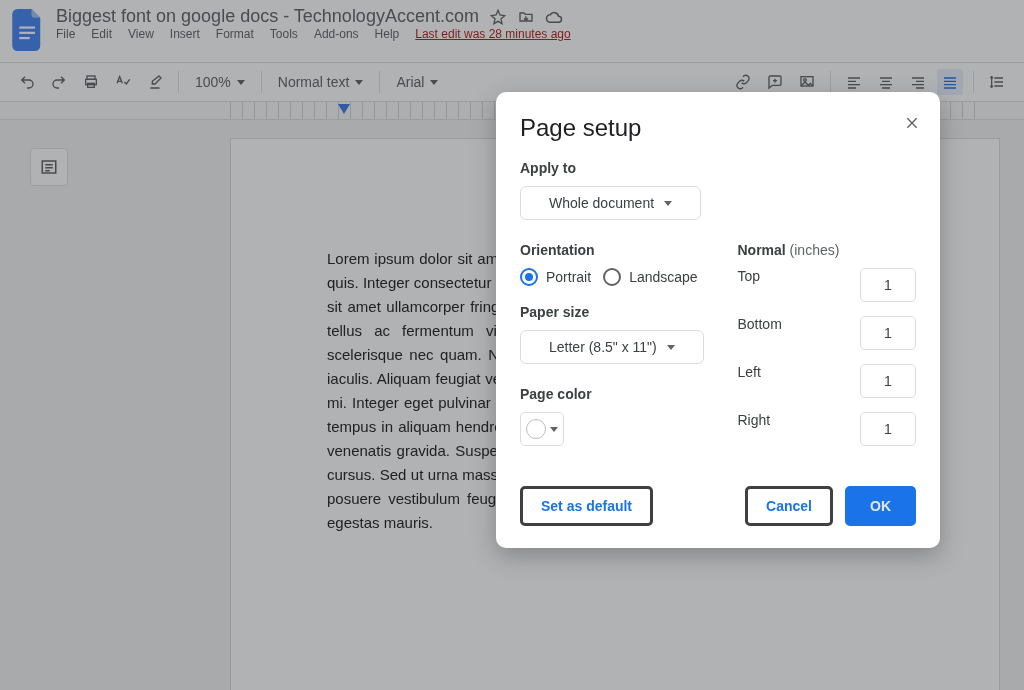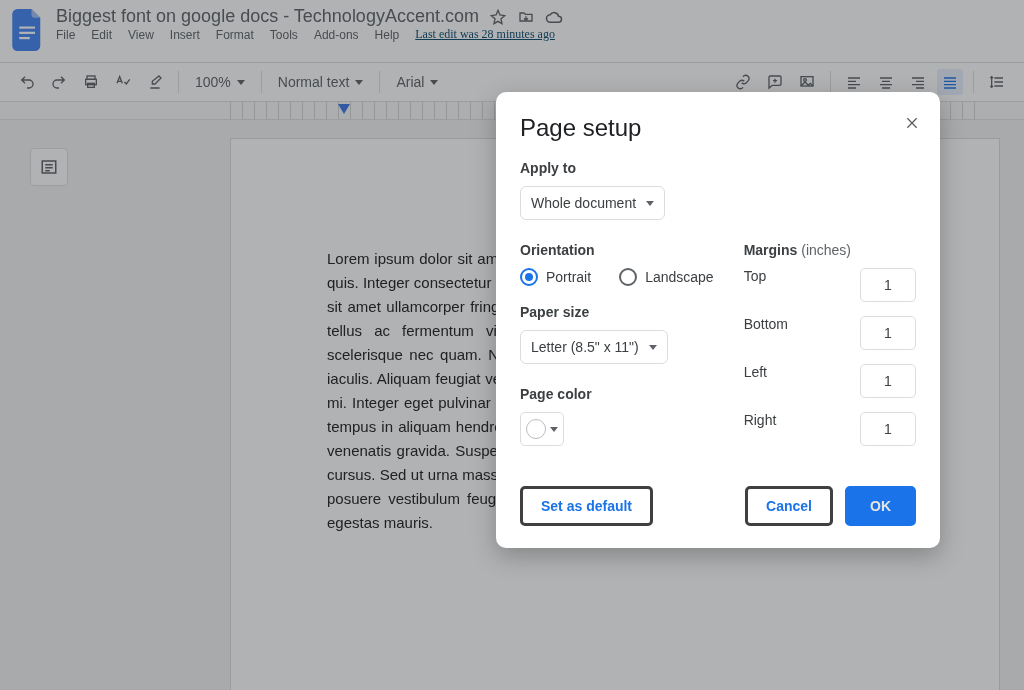--- a/index.html
+++ b/index.html
@@ -13,21 +13,21 @@
   .docs-logo {
     width: 36px; height: 48px; margin-right: 10px; display:flex; align-items:center; justify-content:center;
   }
   .docs-logo svg { width: 32px; height: 42px; }
   .header-text { flex: 1; }
   .doc-title-row { display:flex; align-items:center; gap: 10px; }
   .doc-title { font-size: 18px; color:#5f6368; }
   .title-icon { color:#5f6368; width:18px; height:18px; display:inline-flex; align-items:center; justify-content:center; }
   .menu-row { display:flex; align-items:center; gap: 16px; font-size:12px; color:#5f6368; }
   .menu-item { cursor:pointer; }
-  .last-edit { text-decoration: underline; color:#0c4a6e; cursor:pointer;font-family:Liberation Serif, serif; }
+  .last-edit { text-decoration: underline; color:#b91c1c; cursor:pointer; }
 
   
   .toolbar {
     height: 40px; border-top:1px solid #e0e0e0; border-bottom:1px solid #e0e0e0;
     display:flex; align-items:center; padding: 0 14px; gap: 6px; color:#5f6368;
     font-size:14px;
   }
   .tbtn { width:26px; height:26px; display:inline-flex; align-items:center; justify-content:center; border-radius:3px; cursor:pointer; }
   .tdivider { width:1px; height:22px; background:#e0e0e0; margin: 0 4px; }
   .tdropdown { display:inline-flex; align-items:center; gap:6px; padding:0 6px; height:26px; cursor:pointer; }
@@ -82,28 +82,28 @@
     font-family:inherit;
   }
   .seg button.selected { background:#e8f0fe; color:#1a73e8; }
   .seg button:first-child { border-right:1px solid #dadce0; }
 
   .section-label { font-size:14px; font-weight:600; color:#3c4043; margin-bottom:10px; }
   .subtle { font-weight:400; color:#5f6368; }
 
   .select-like {
     display:inline-flex; align-items:center; gap:10px; border:1px solid #dadce0; border-radius:6px;
-    padding:8px 10px; font-size:14px; color:#3c4043; cursor:pointer; background:#fff;
+    padding:8px 28px; font-size:14px; color:#3c4043; cursor:pointer; background:#fff;
   }
 
   .cols { display:flex; gap:30px; margin-top:22px; }
   .col-left { flex:1.05; }
   .col-right { flex:1; }
 
-  .radio-row { display:flex; gap:28px; align-items:center; margin-bottom:18px; }
+  .radio-row { display:flex; gap:12px; align-items:center; margin-bottom:18px; }
   .radio { display:inline-flex; align-items:center; gap:8px; font-size:14px; cursor:pointer; }
   .radio .dot { width:18px; height:18px; border:2px solid #5f6368; border-radius:50%; display:inline-flex; align-items:center; justify-content:center; }
   .radio.selected .dot { border-color:#1a73e8; }
   .radio.selected .dot::after { content:""; width:8px; height:8px; background:#1a73e8; border-radius:50%; }
 
   .margin-row { display:flex; align-items:flex-start; justify-content:space-between; margin-bottom:14px; }
   .margin-row label { font-size:14px; color:#3c4043; }
   .margin-row input {
     width:56px; height:34px; border:1px solid #dadce0; border-radius:5px; text-align:center;
     font-size:14px; color:#3c4043; font-family:inherit;
@@ -322,21 +322,21 @@
 
       <div class="section-label">Page color</div>
       <div class="color-swatch">
         <span class="circle"></span>
         <span class="caret-down"></span>
       </div>
     </div>
 
     <div class="col-right">
       <div class="section-label">
-        <span>Margins</span>
+        <span>Normal</span>
         <span class="subtle">(inches)</span>
       </div>
       <div class="margin-row">
         <label>Top</label>
         <input value="1" style="">
       </div>
       <div class="margin-row">
         <label>Bottom</label>
         <input value="1" style="">
       </div>

